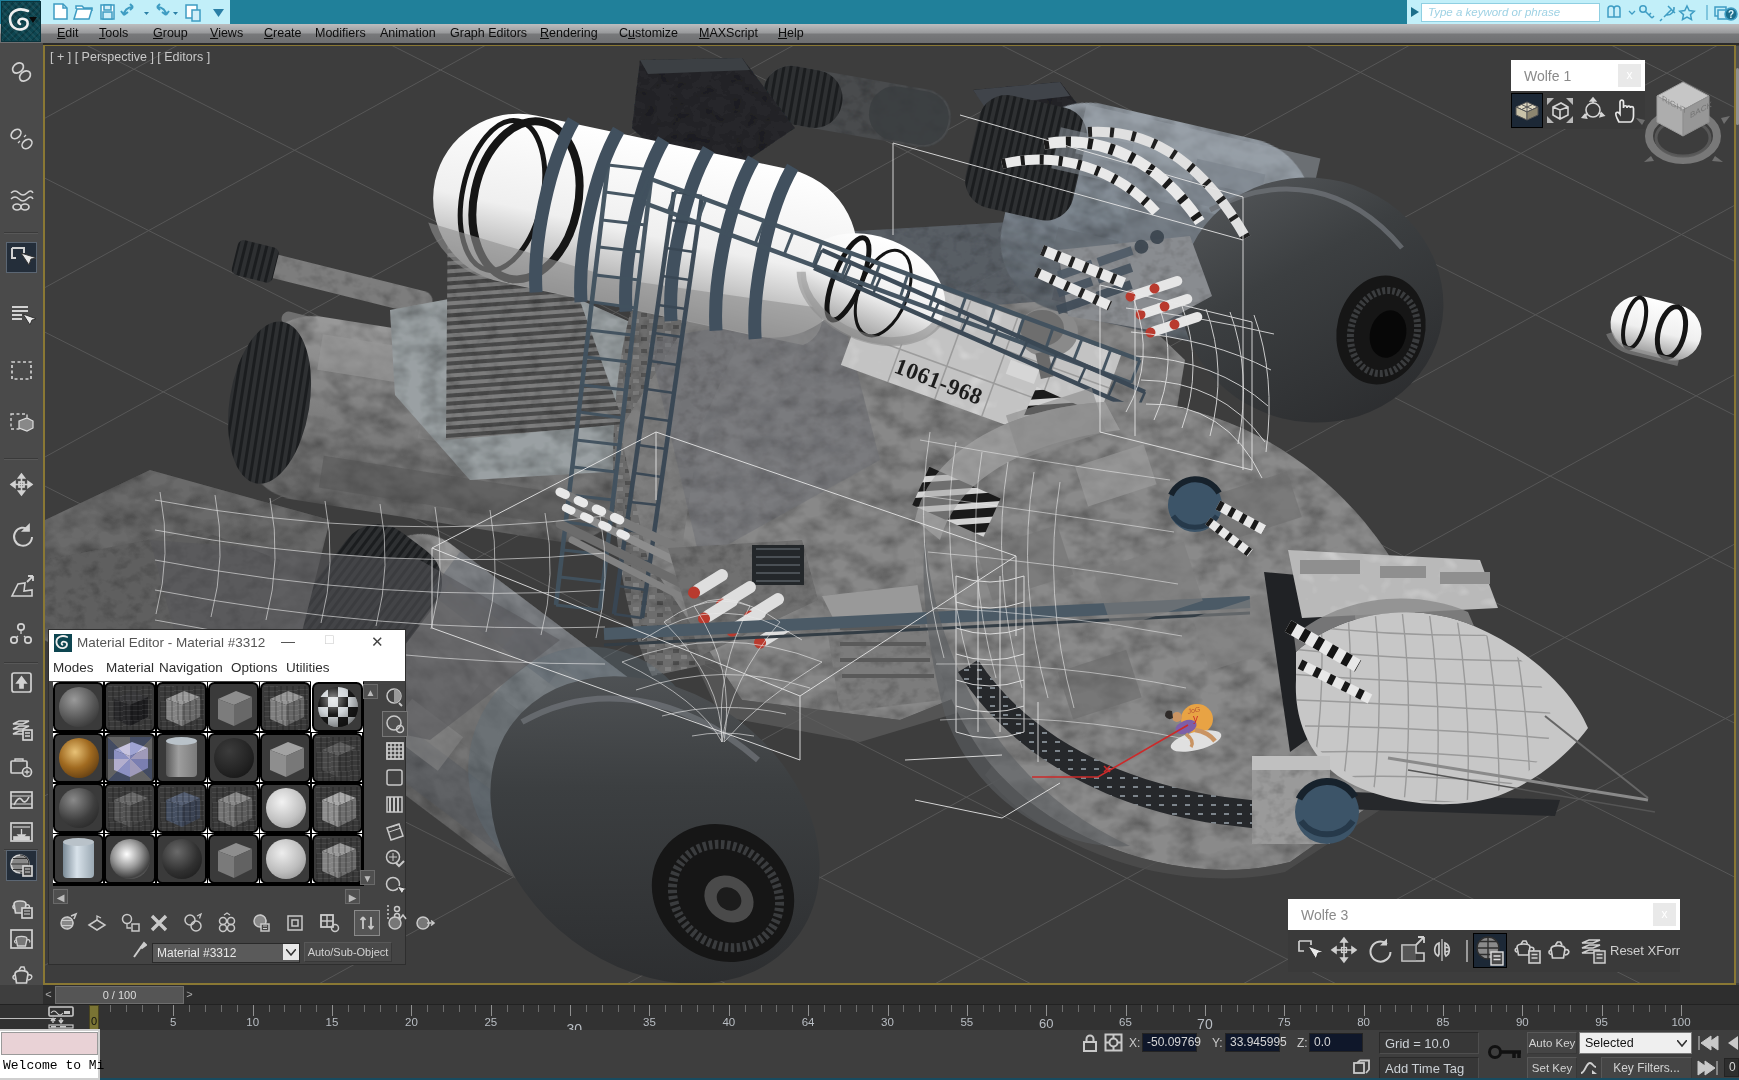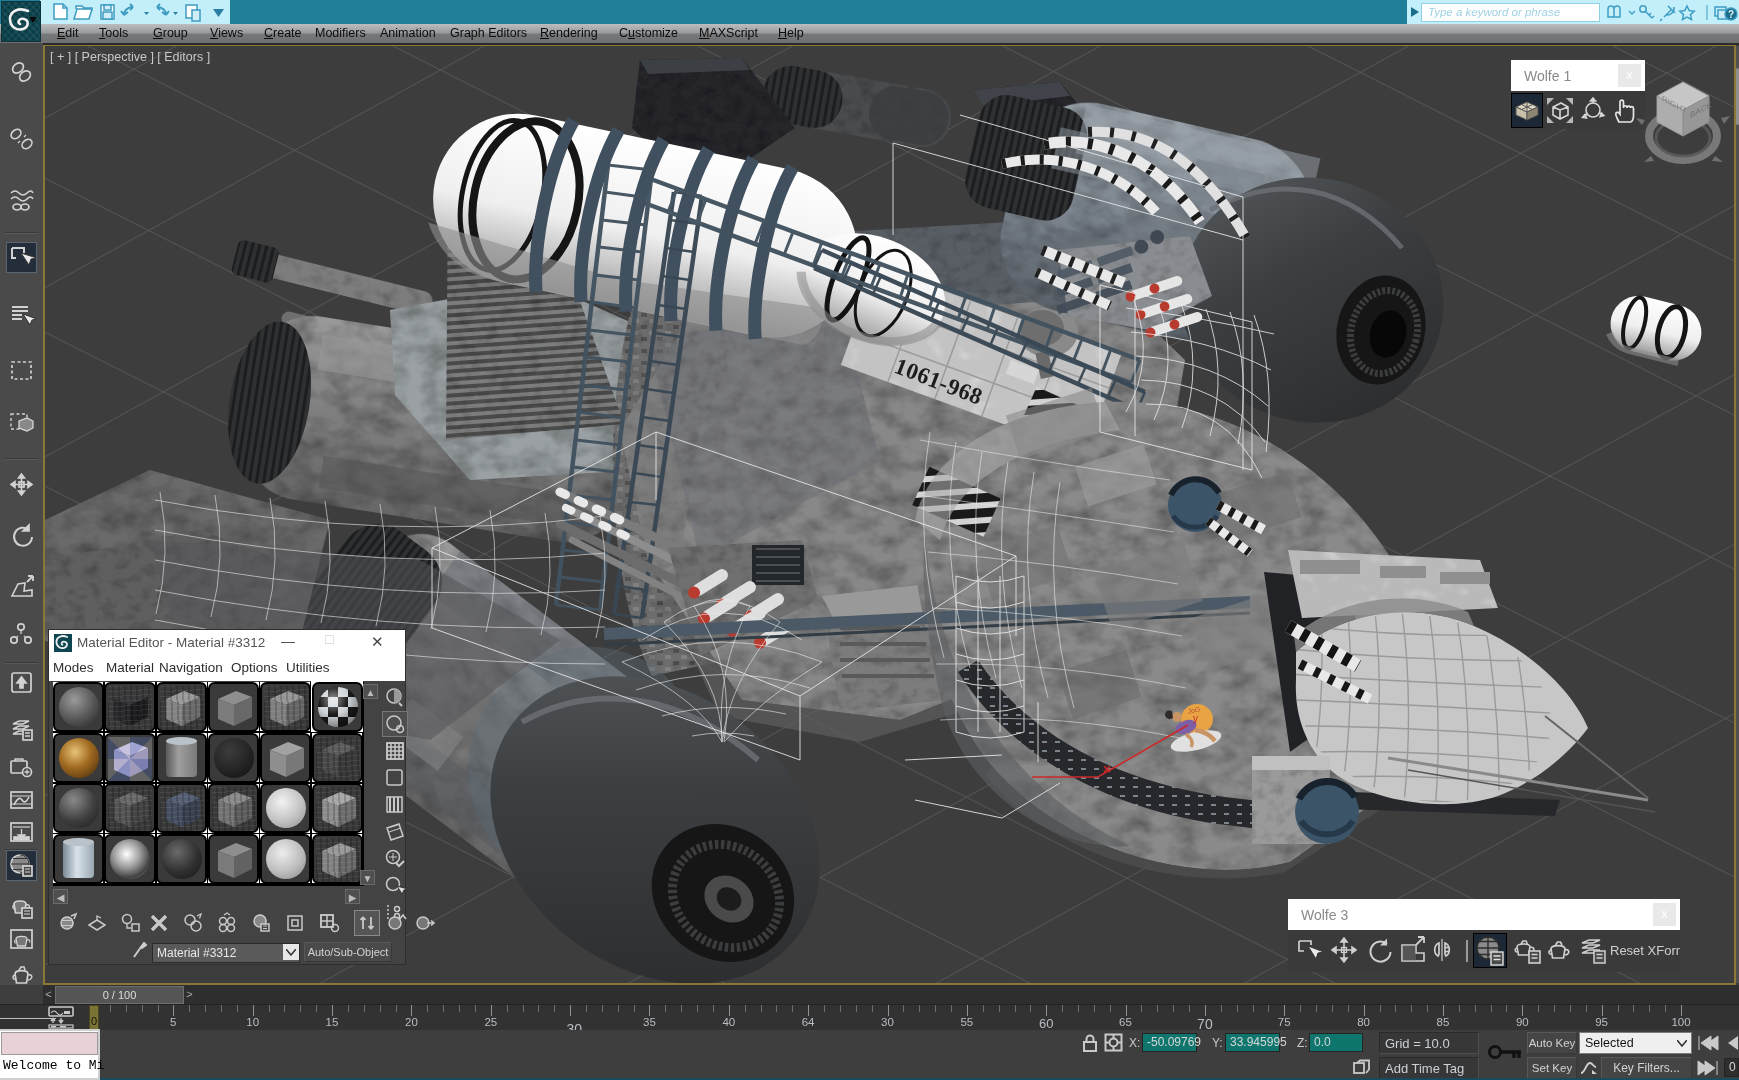--- a/index.html
+++ b/index.html
@@ -34,21 +34,21 @@
 .fico{position:absolute;top:3px;width:30px;height:33px;}
 .fico.pressed{background:#1c2836;outline:1px solid #000;}
 
 #botstrip{position:absolute;left:0;top:985px;width:1739px;height:95px;background:#3e3e3e;}
 #trackrow{position:absolute;left:43px;top:985px;width:1696px;height:19px;background:#2e2e2e;}
 #thandle{position:absolute;left:12px;top:1px;width:127px;height:16px;background:#555;border:1px solid #6e6e6e;color:#ddd;font-size:11px;text-align:center;line-height:16px;}
 .tarr{position:absolute;top:1px;width:11px;height:16px;color:#aaa;font-size:11px;text-align:center;line-height:16px;}
 #ruler{position:absolute;left:0;top:1004px;width:1739px;height:26px;background:#323232;border-top:1px solid #222;}
 #statusbar{position:absolute;left:0;top:1030px;width:1739px;height:50px;background:#3e3e3e;}
 .sunk{position:absolute;background:#373737;border:1px solid #2a2a2a;border-bottom-color:#4e4e4e;border-right-color:#4e4e4e;box-sizing:border-box;color:#ccd1d6;font-size:13px;}
-.fld{position:absolute;background:#0f766e;border:1px solid #232323;box-sizing:border-box;color:#d6d6d6;font-size:12px;padding-left:4px;height:19px;line-height:17px;}
+.fld{position:absolute;background:#0f172a;border:1px solid #232323;box-sizing:border-box;color:#d6d6d6;font-size:12px;padding-left:4px;height:19px;line-height:17px;}
 .lbl{position:absolute;color:#c9c9c9;font-size:12px;}
 .btn{white-space:nowrap;overflow:hidden;position:absolute;background:#454545;border:1px solid #383838;border-top-color:#585858;border-left-color:#585858;box-sizing:border-box;color:#d2d2d2;font-size:12px;text-align:center;}
 #bluebot{position:absolute;left:0;top:1078px;width:1739px;height:2px;background:#174b60;}
 
 #welc{position:absolute;left:0px;top:1029px;width:100px;height:51px;border:2px solid #cfcfcf;border-left:none;background:#fff;box-sizing:border-box;}
 #welcpink{position:absolute;left:1px;top:1px;width:95px;height:21px;background:#e9d2d6;border:1px solid #9a9a9a;}
 #welctxt{position:absolute;left:3px;top:27px;font-family:"Liberation Mono",monospace;font-size:13px;color:#000;white-space:nowrap;}
 
 #med{position:absolute;left:49px;top:630px;width:356px;height:334px;background:#434343;box-shadow:0 0 0 1px #2e2e2e;}
 #medtitle{position:absolute;left:0;top:0;width:356px;height:26px;background:#fff;}

